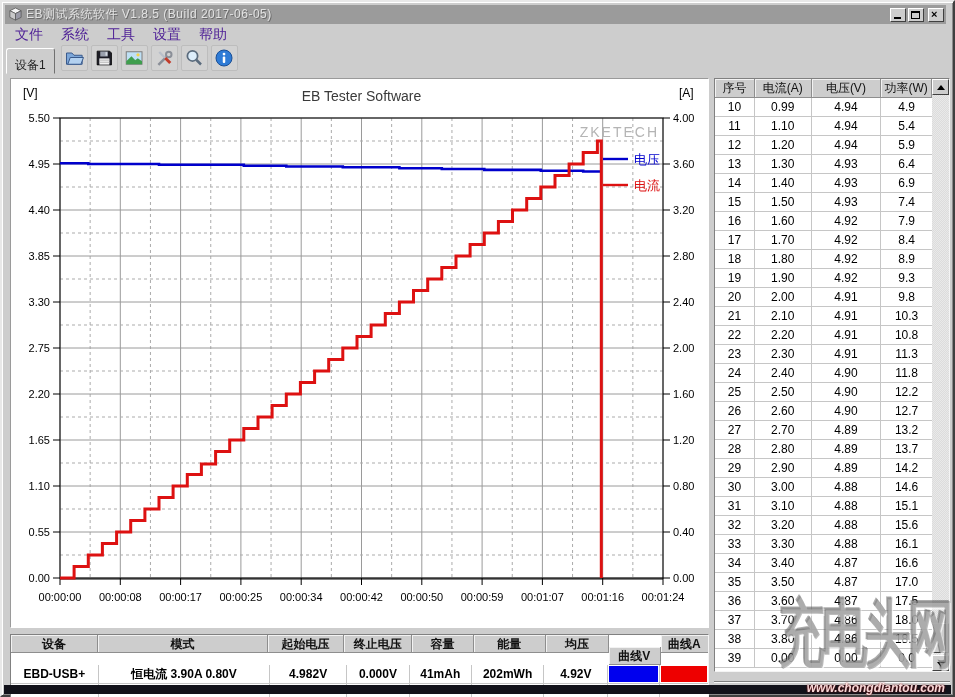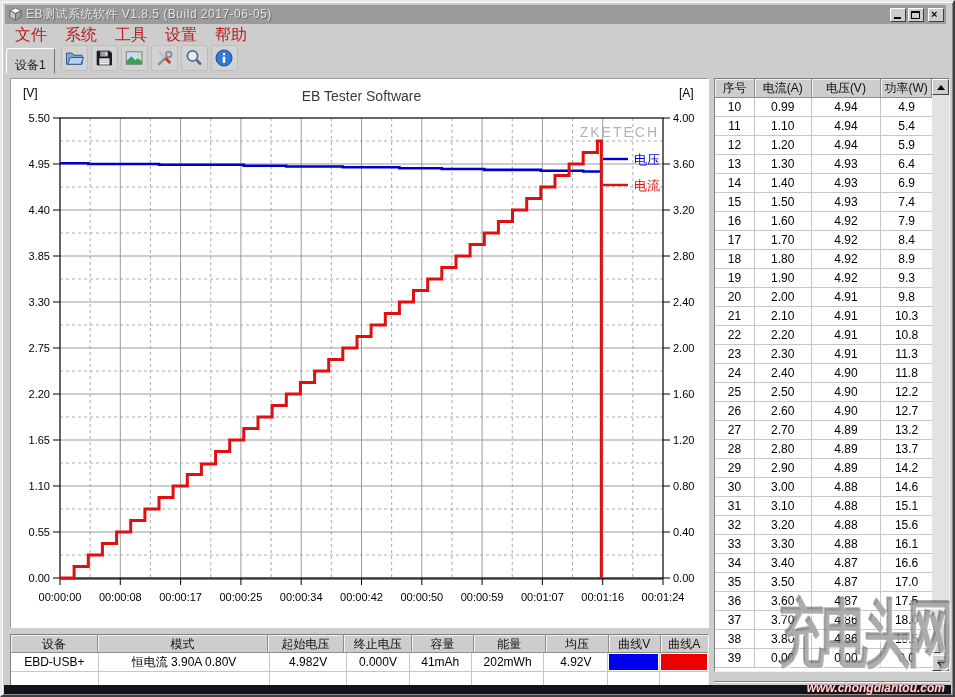--- a/index.html
+++ b/index.html
@@ -20,21 +20,21 @@
     border-color:#fff #404040 #404040 #fff; position:relative; cursor:default; }
   .tbtn.close { margin-left:2px; }
   .g-min { position:absolute; left:3px; bottom:2px; width:7px; height:2px; background:#000; }
   .g-max { position:absolute; left:2px; top:2px; width:9px; height:8px;
     border:1px solid #000; border-top-width:2px; }
   .g-close { position:absolute; left:2px; top:-1px; font-size:11px; font-weight:bold; color:#000; }
 
   
   .menubar { position:absolute; left:4px; top:24px; right:4px; height:18px;
     display:flex; align-items:center; }
-  .menu-item { font-size:16px; color:#b91c1c; padding:1px 9px; }
+  .menu-item { font-size:14px; color:#4c1d95; padding:1px 9px; }
 
   
   .toolbar { position:absolute; left:4px; top:43px; right:4px; height:31px; display:flex; align-items:flex-start; }
   .devtab { margin-top:3px; height:26px; padding:8px 8px 0 8px; font-size:12px; color:#222;
     background:#cdcdcd; border:1px solid; border-color:#fff #707070 #cdcdcd #fff;
     border-radius:3px 3px 0 0; position:relative; }
   .toolbtns { display:flex; gap:3px; margin-left:6px; }
   .toolbtn { width:27px; height:26px; background:#d2d2d2; border:1px solid #bdbdbd;
     border-radius:2px; display:flex; align-items:center; justify-content:center; }
   .toolbtn svg { width:20px; height:20px; }
@@ -68,21 +68,21 @@
     border-left:4px solid transparent; border-right:4px solid transparent; border-top:5px solid #000; }
   .sb-thumb { position:absolute; left:0; bottom:18px; width:17px; height:30px; background:#cdcdcd;
     border:1px solid; border-color:#fff #404040 #404040 #fff; }
   .right-strip { position:absolute; left:712px; top:672px; width:236px; height:16px; }
   .right-strip .groove { margin-top:7px; height:2px; border-top:1px solid #808080; border-bottom:1px solid #fafafa; }
 
   
   .summary { position:absolute; left:8px; top:632px; width:699px;
     border:1px solid; border-color:#808080 #f4f4f4 #f4f4f4 #808080; background:#fff; }
   .sm-row { display:flex; }
-  .sm-cell { font-size:12px; text-align:center; overflow:hidden; white-space:nowrap; }
+  .sm-cell { font-size:12px; text-align:center; overflow:hidden; white-space:nowrap;font-weight:bold; }
   .sm-head .sm-cell { height:18px; line-height:18px; background:#cdcdcd; color:#111;
     border-right:1px solid #8e8e8e; border-bottom:1px solid #8e8e8e; box-shadow:inset 1px 1px 0 #f2f2f2; }
   .sm-val .sm-cell, .sm-empty .sm-cell { height:19px; line-height:19px; background:#fff;
     border-right:1px solid #c6c6c6; border-bottom:1px solid #c6c6c6; color:#000; }
   .sm-cell.swatch { padding:1px; }
   .sm-cell.swatch .fill { width:100%; height:100%; }
 
   
   .wm-brand { position:absolute; right:2px; bottom:10px; z-index:40; font-size:46px; font-weight:bold;
     letter-spacing:-3px; color:rgba(120,120,120,0.50); transform:scaleY(1.6); transform-origin:bottom;
@@ -505,21 +505,21 @@
 
   <div class="summary">
       <div class="sm-row sm-head">
         <div class="sm-cell" style="width: 88px;">设备</div>
         <div class="sm-cell" style="width: 172px;">模式</div>
         <div class="sm-cell" style="width: 77px;">起始电压</div>
         <div class="sm-cell" style="width: 69px;">终止电压</div>
         <div class="sm-cell" style="width: 62px;">容量</div>
         <div class="sm-cell" style="width: 73px;">能量</div>
         <div class="sm-cell" style="width: 64px;">均压</div>
-        <div class="sm-cell" style="width: 52px;">曲线V</div>
+        <div class="sm-cell" style="width: 52px; margin-top: 12px;">曲线V</div>
         <div class="sm-cell" style="width: 48px; border-right: none;">曲线A</div>
       </div>
       <div class="sm-row sm-val">
         <div class="sm-cell" style="width: 88px; text-align: center;">EBD-USB+</div>
         <div class="sm-cell" style="width: 172px;">恒电流 3.90A 0.80V</div>
         <div class="sm-cell" style="width: 77px;">4.982V</div>
         <div class="sm-cell" style="width: 63px;">0.000V</div>
         <div class="sm-cell" style="width: 62px;">41mAh</div>
         <div class="sm-cell" style="width: 73px;">202mWh</div>
         <div class="sm-cell" style="width: 64px;">4.92V</div>

